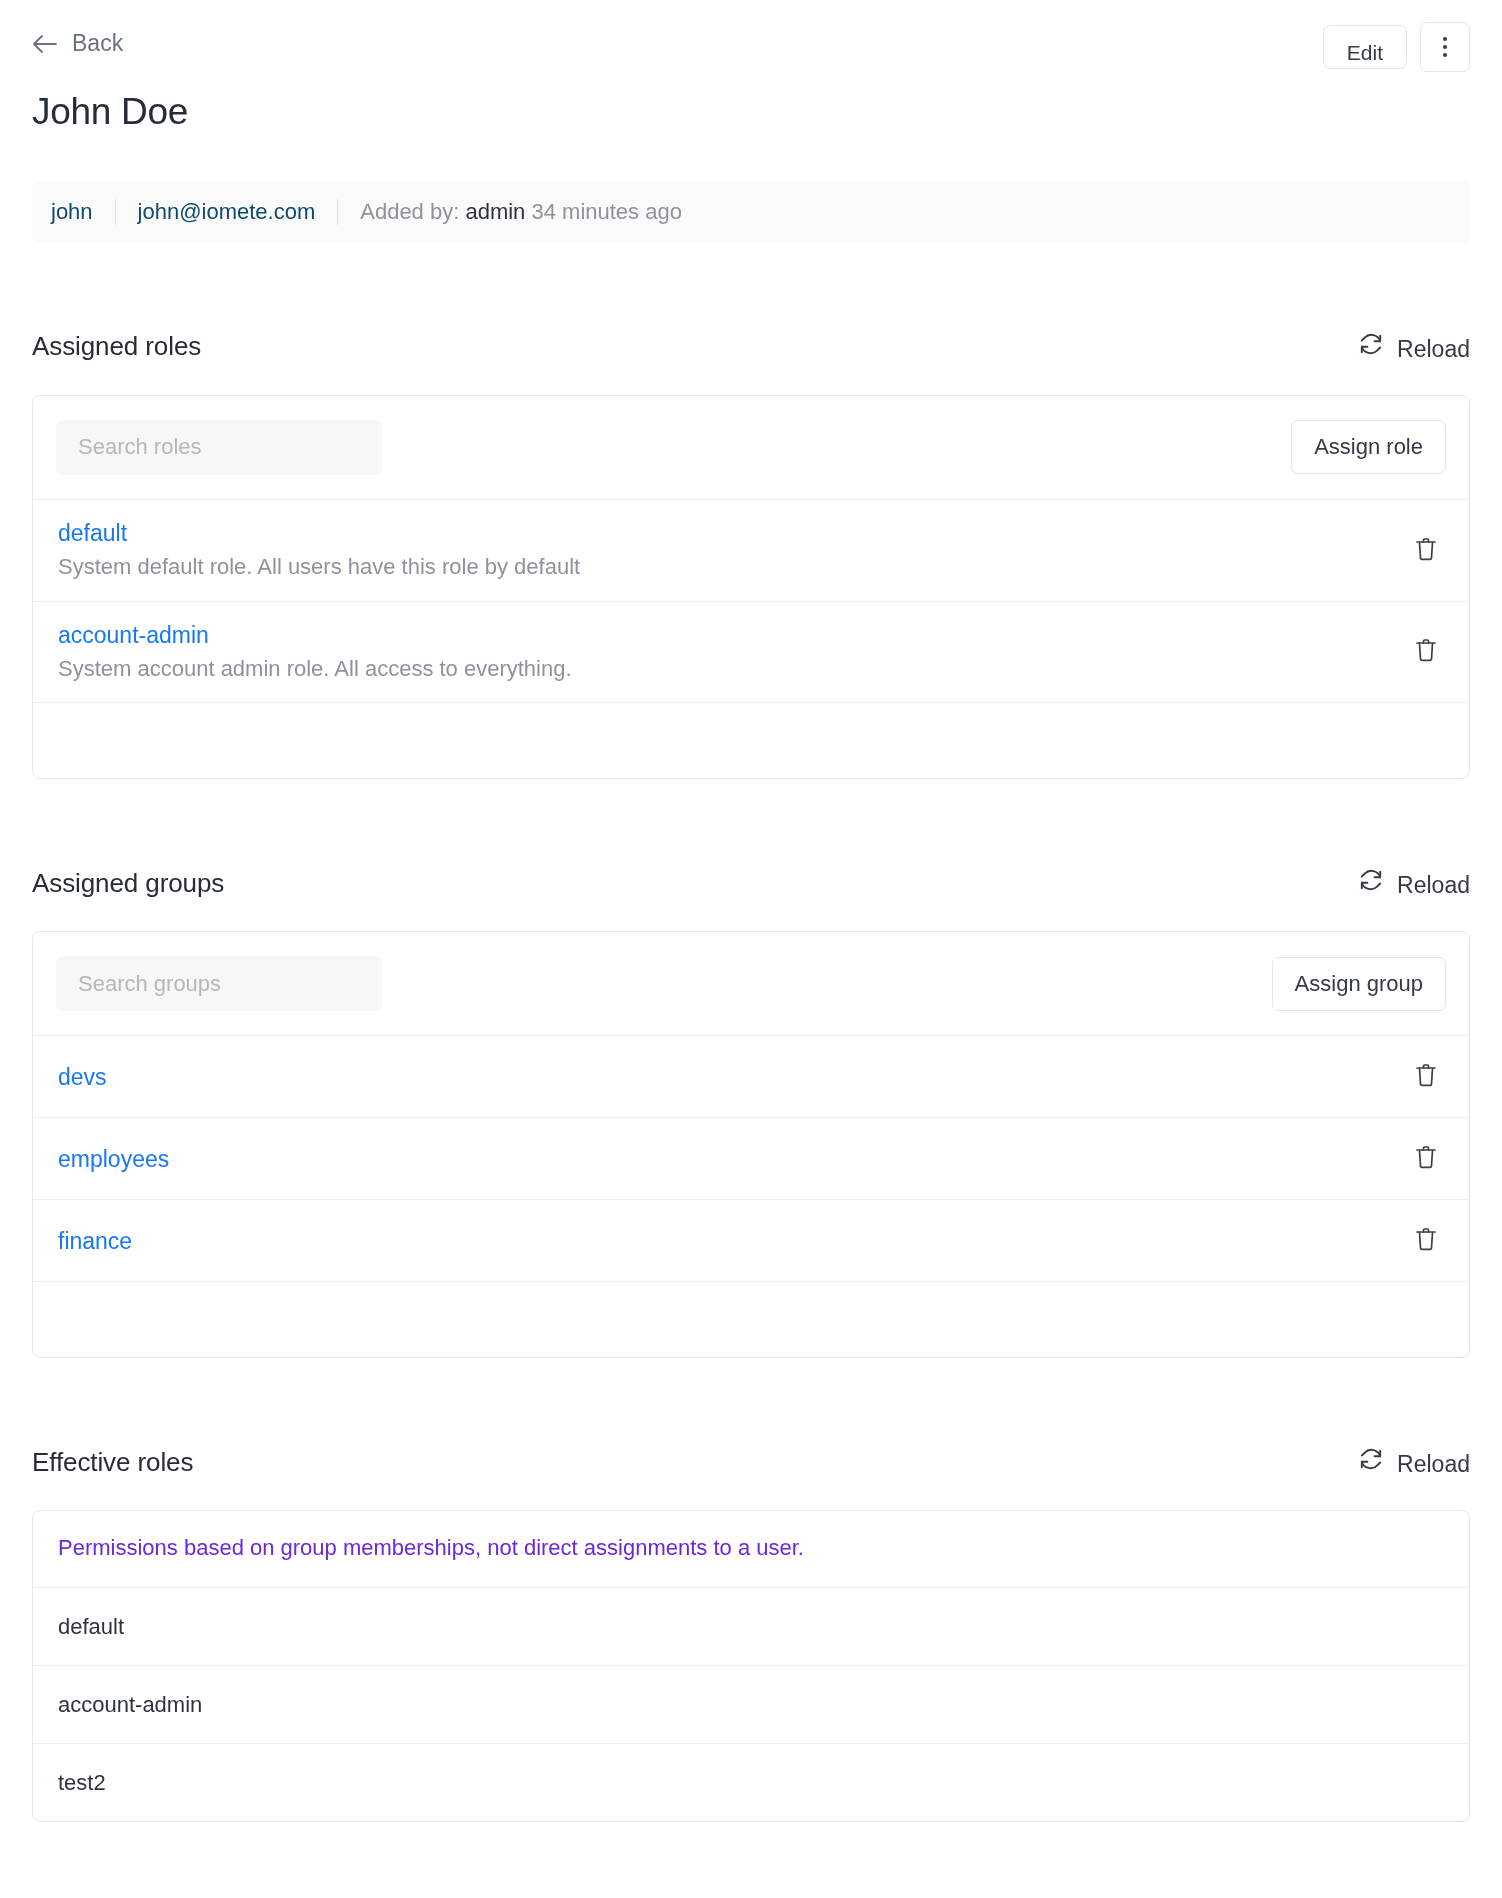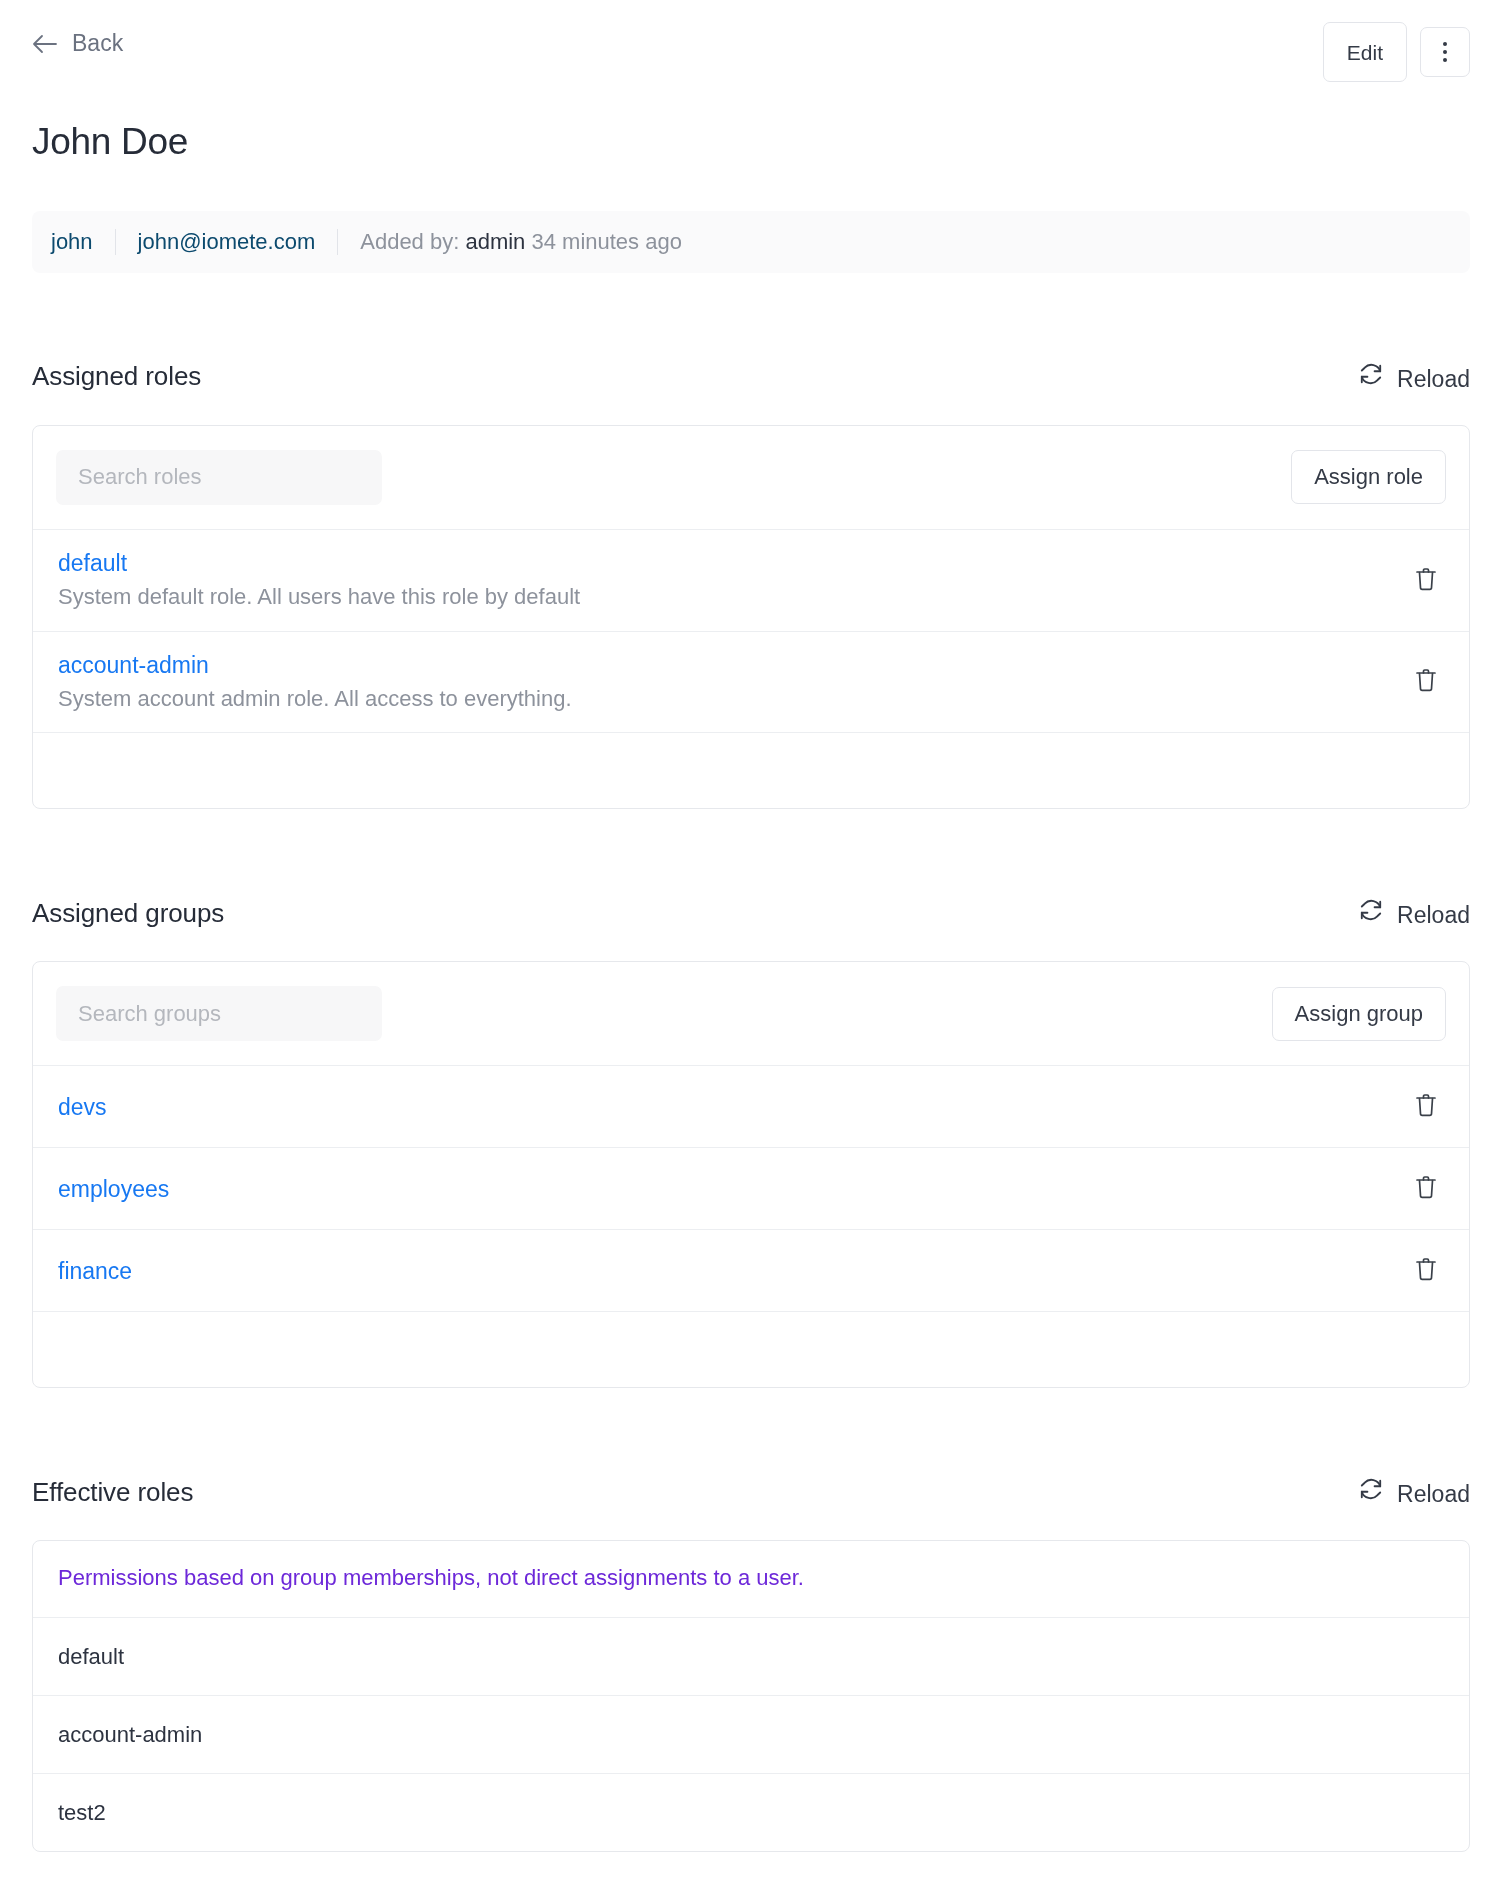--- a/index.html
+++ b/index.html
@@ -42,35 +42,35 @@
   .btn {
     border: 1px solid #e3e5ea;
     border-radius: 7px;
     background: #ffffff;
     color: #343a46;
     font-family: "Liberation Sans", sans-serif;
     font-size: 21px;
     line-height: 1;
     cursor: pointer;
   }
-  .btn-edit { height: 60px; padding: 16px 23px; text-align: center; }
+  .btn-edit { height: 44px; padding: 16px 23px; text-align: center; }
   .btn-kebab {
     height: 50px; width: 50px;
     display: flex; align-items: center; justify-content: center;
   }
   .kebab-dots { display: flex; flex-direction: column; gap: 4px; align-items: center; }
   .kebab-dots i { width: 4px; height: 4px; border-radius: 50%; background: #343a46; display: block; }
 
   
   .page-title {
     font-size: 37px;
     font-weight: 400;
     color: #262c38;
     letter-spacing: -0.3px;
-    margin-top: 38px;
+    margin-top: 8px;
     line-height: 1.1;
   }
 
   
   .meta-bar {
     margin-top: 48px;
     height: 62px;
     background: #fafafb;
     border-radius: 8px;
     display: flex;

